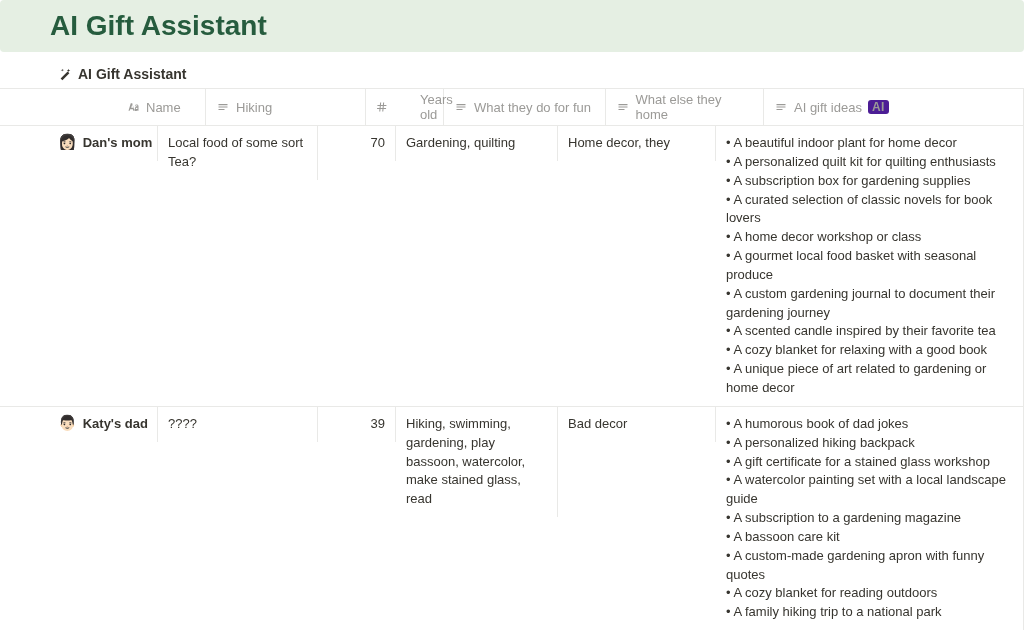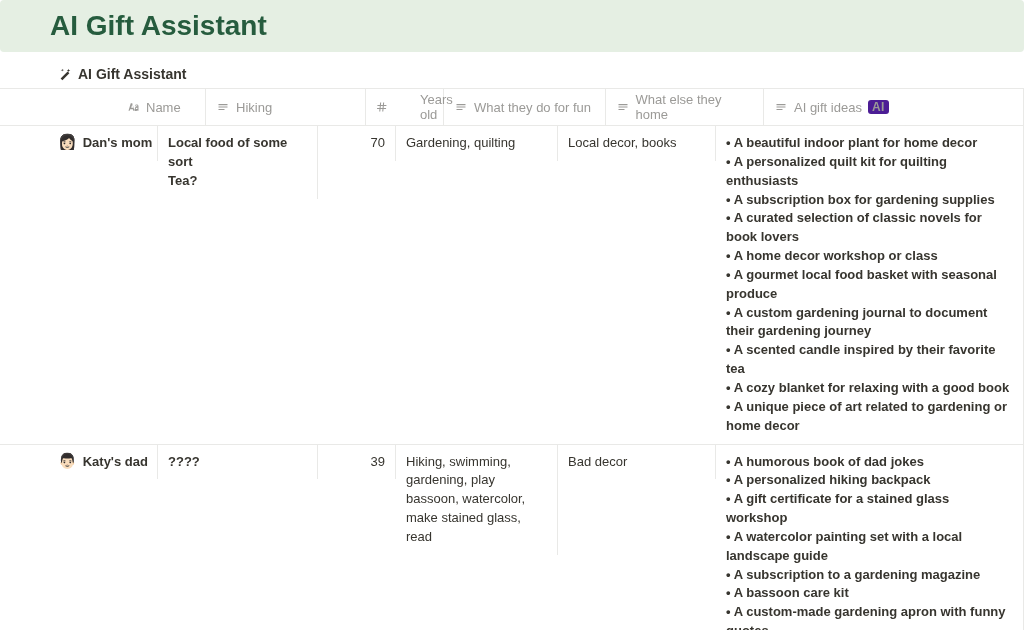--- a/index.html
+++ b/index.html
@@ -105,21 +105,21 @@
       align-items: flex-start;
       gap: 6px;
       font-weight: 600;
       color: #37352f;
       white-space: nowrap;
     }
     .avatar {
       font-size: 15px;
       line-height: 1;
     }
-    .ai-list { white-space: pre-line; font-weight: bold; }
+    .ai-list { white-space: pre-line; }
   </style>
 </head>
 <body>
 
 <div class="page-header">
   <div class="page-title">AI Gift Assistant</div>
 </div>
 
 <div class="db-title-row">
   <span class="magic-icon">
@@ -190,21 +190,21 @@
 
     <div class="data-row">
       <div class="cell col-name name-cell">
         <span class="avatar">👩🏻</span>
         <span>Dan's mom</span>
       </div>
       <div class="cell col-ideas ai-list">Local food of some sort
 Tea?</div>
       <div class="cell col-years">70</div>
       <div class="cell col-fun">Gardening, quilting</div>
-      <div class="cell col-like">Local decor, books</div>
+      <div class="cell col-like">Home decor, they</div>
       <div class="cell col-ai ai-list">• A beautiful indoor plant for home decor
 • A personalized quilt kit for quilting enthusiasts
 • A subscription box for gardening supplies
 • A curated selection of classic novels for book lovers
 • A home decor workshop or class
 • A gourmet local food basket with seasonal produce
 • A custom gardening journal to document their gardening journey
 • A scented candle inspired by their favorite tea
 • A cozy blanket for relaxing with a good book
 • A unique piece of art related to gardening or home decor</div>

